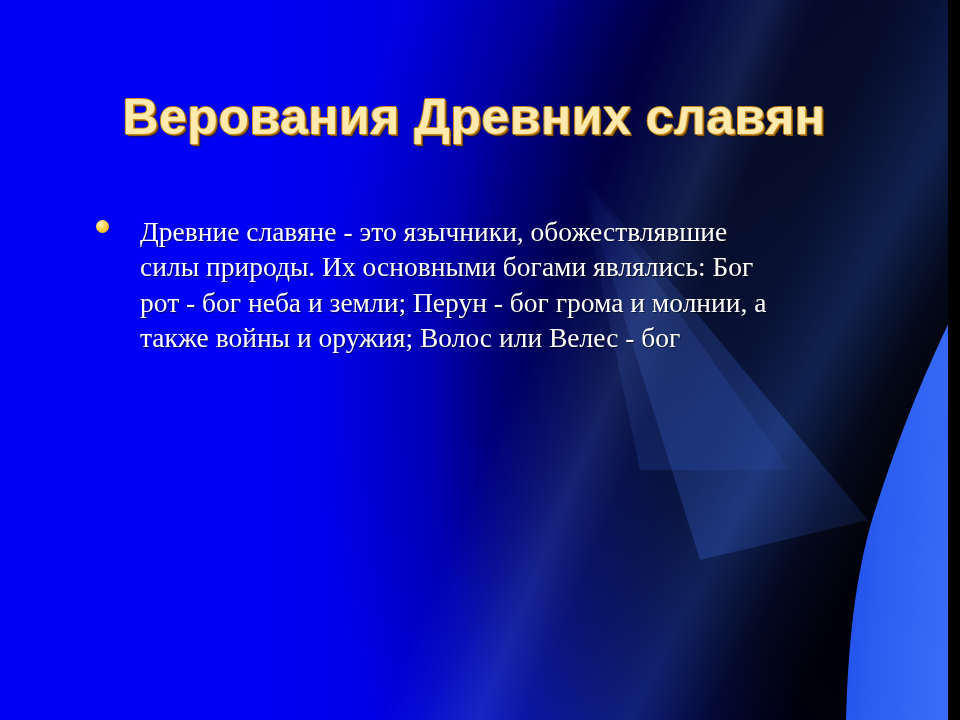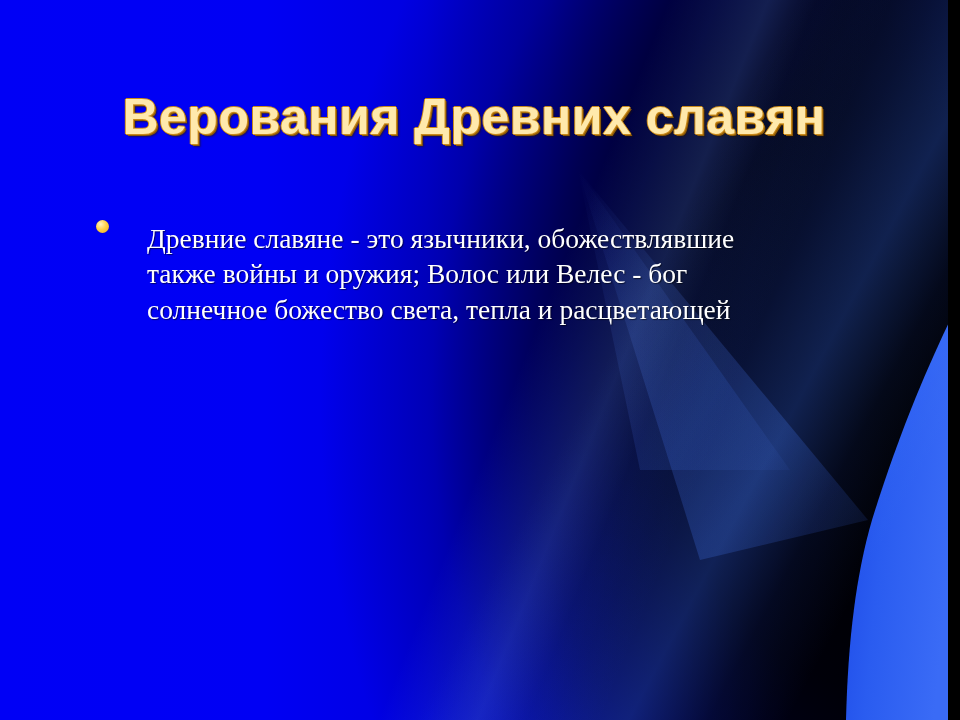--- a/index.html
+++ b/index.html
@@ -120,21 +120,21 @@
     margin-right: 23px;
     box-shadow: 0 0 1px rgba(0,0,0,0.4);
   }
   .bullet-text {
     flex: 1 1 auto;
     font-size: 27.5px;
     line-height: 35.4px;
     color: #ffffff;
     text-shadow: 1px 1px 1px rgba(0,0,0,0.55);
   }
-  .bullet-text p { margin: 15px; }
+  .bullet-text p { margin: 8px; }
   .ln { display: block; white-space: nowrap; }
 </style>
 </head>
 <body>
 
 <div id="slide">
 
   <div class="bg-layer bg-base"></div>
   <div class="bg-layer bg-ellipse"></div>
 
@@ -165,20 +165,21 @@
   <div class="bg-layer bg-beam2"></div>
 
   <div class="title">Верования Древних славян</div>
 
   <div class="body-block">
     <div class="bullet-row">
       <span class="bullet-dot"></span>
       <div class="bullet-text">
         <p>
           <span class="ln">Древние славяне - это язычники, обожествлявшие</span>
+          <span class="ln">силы природы. Их основными богами являлись: Бог</span>
+          <span class="ln">рот - бог неба и земли; Перун - бог грома и молнии, а</span>
           <span class="ln">также войны и оружия; Волос или Велес - бог</span>
-          <span class="ln">солнечное божество света, тепла и расцветающей</span>
         </p>
       </div>
     </div>
   </div>
 
 </div>
 
 </body></html>

